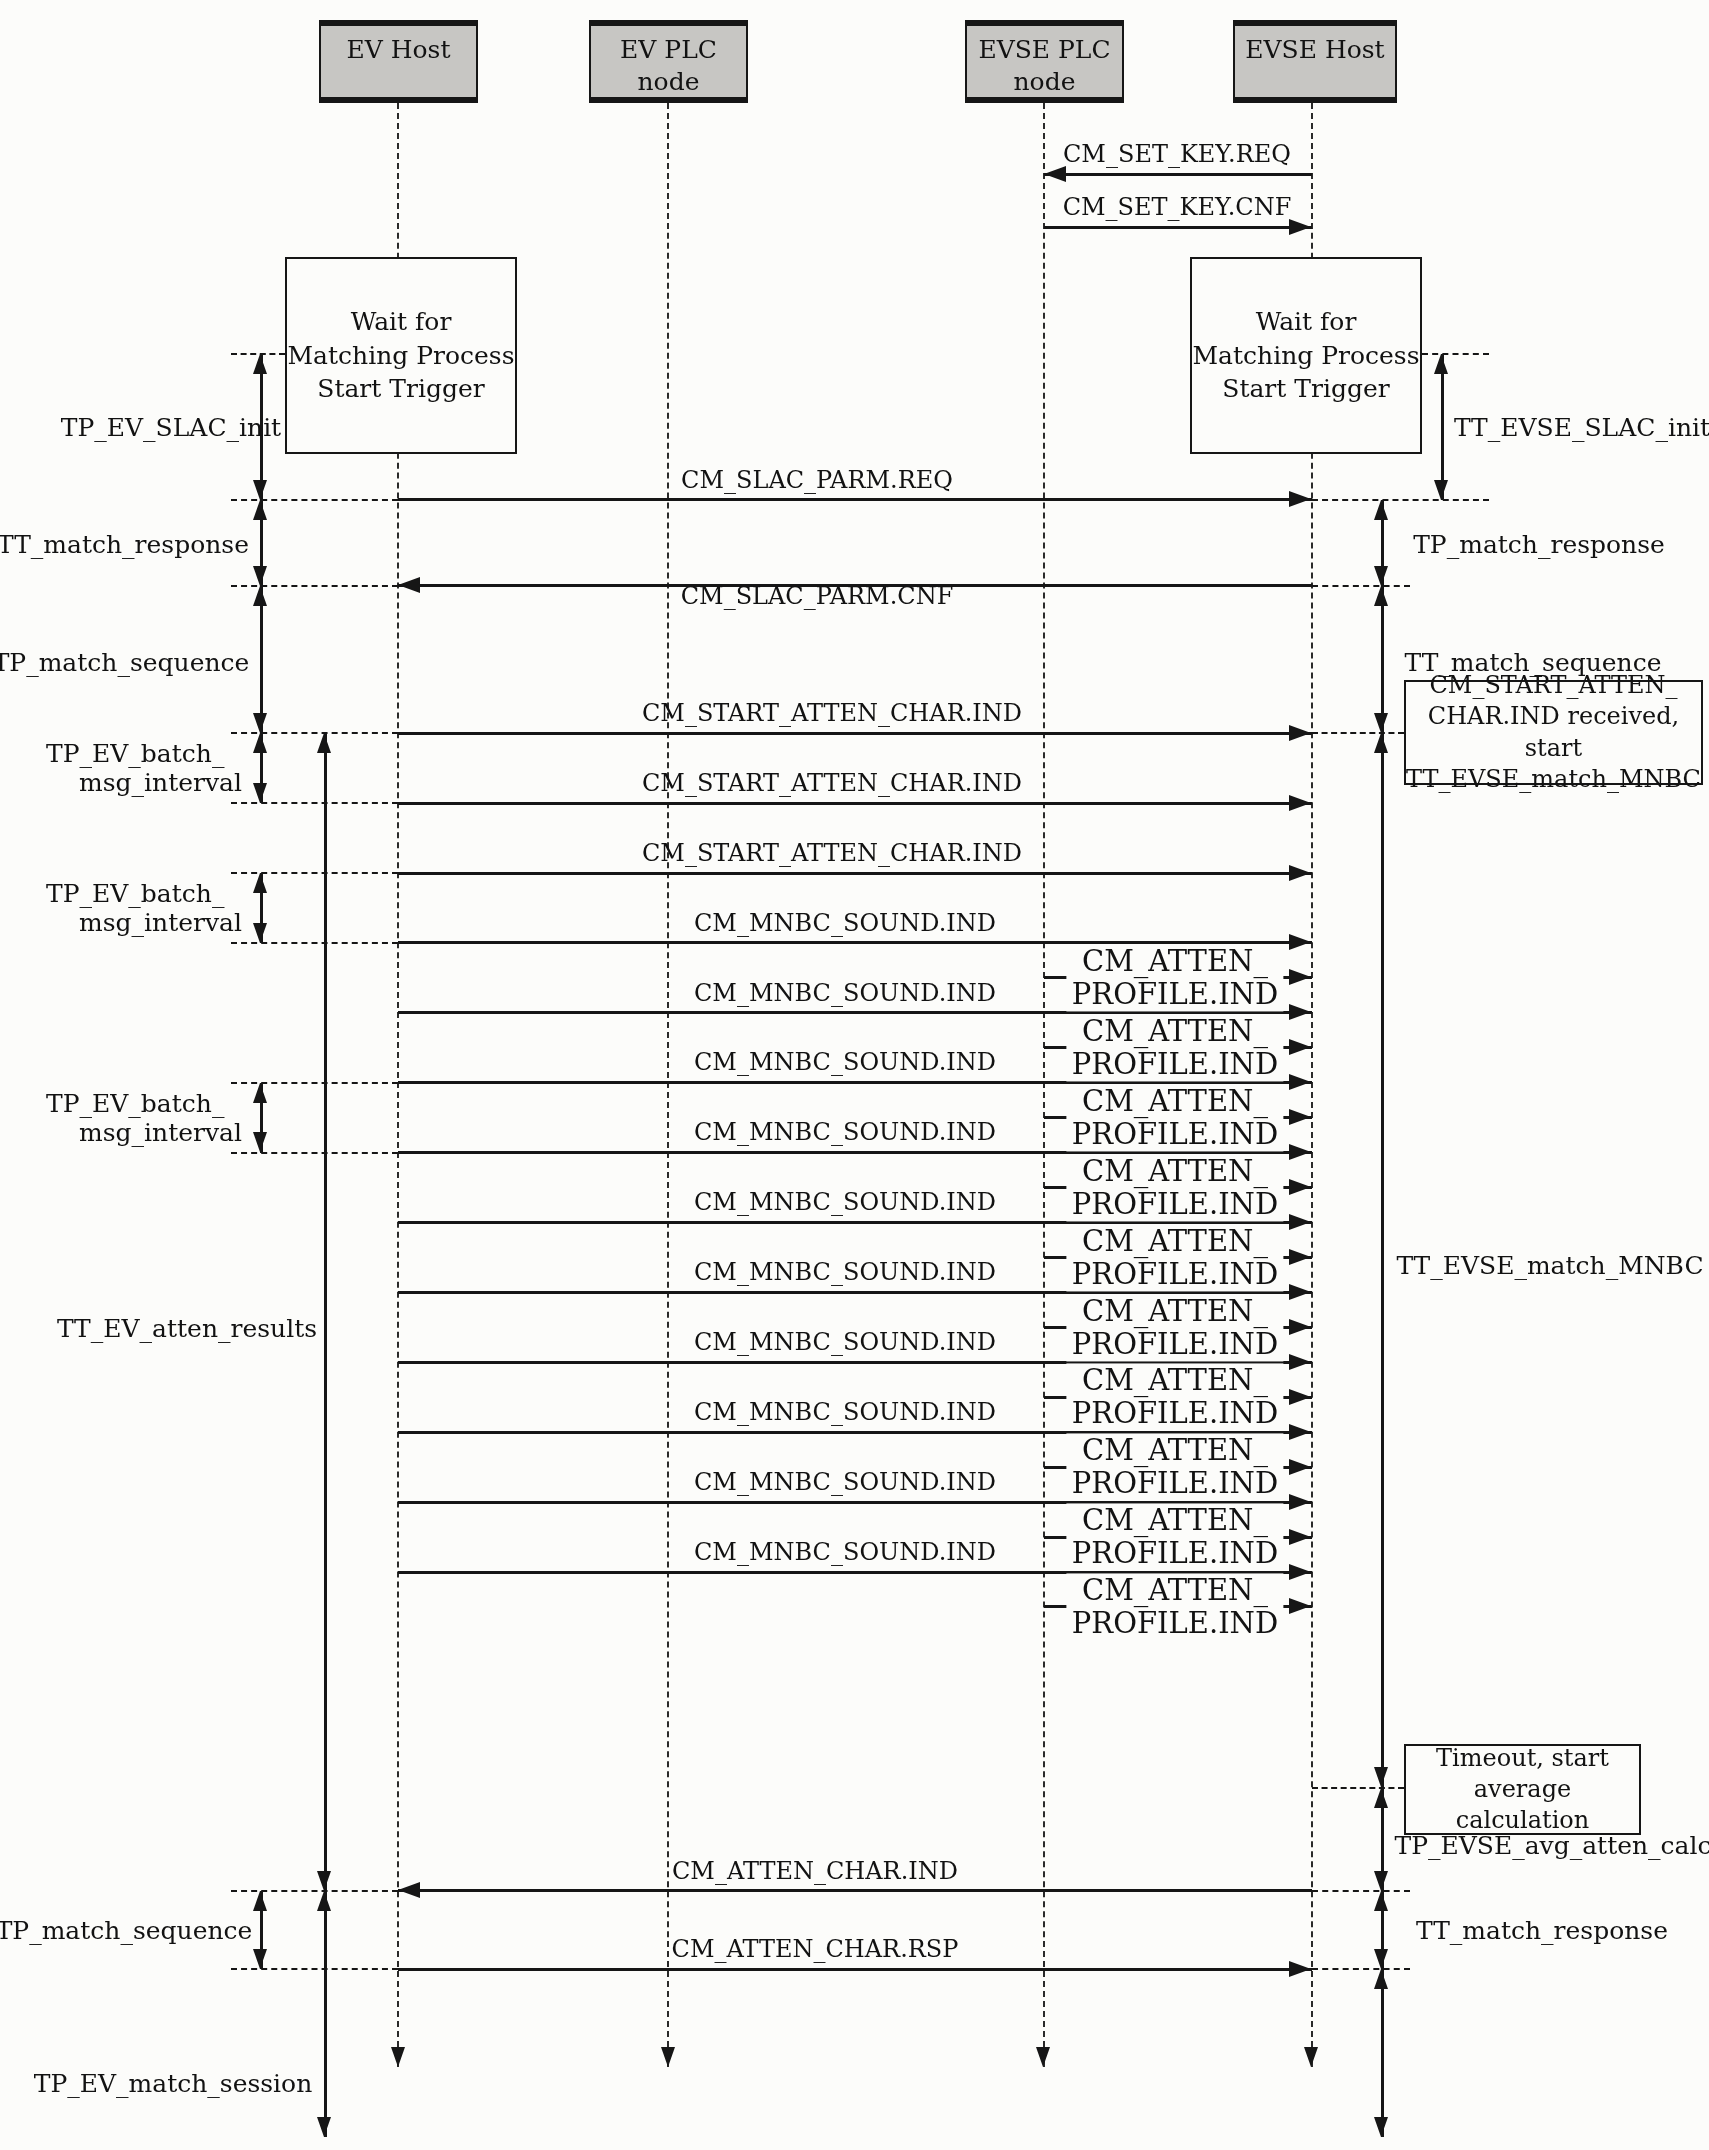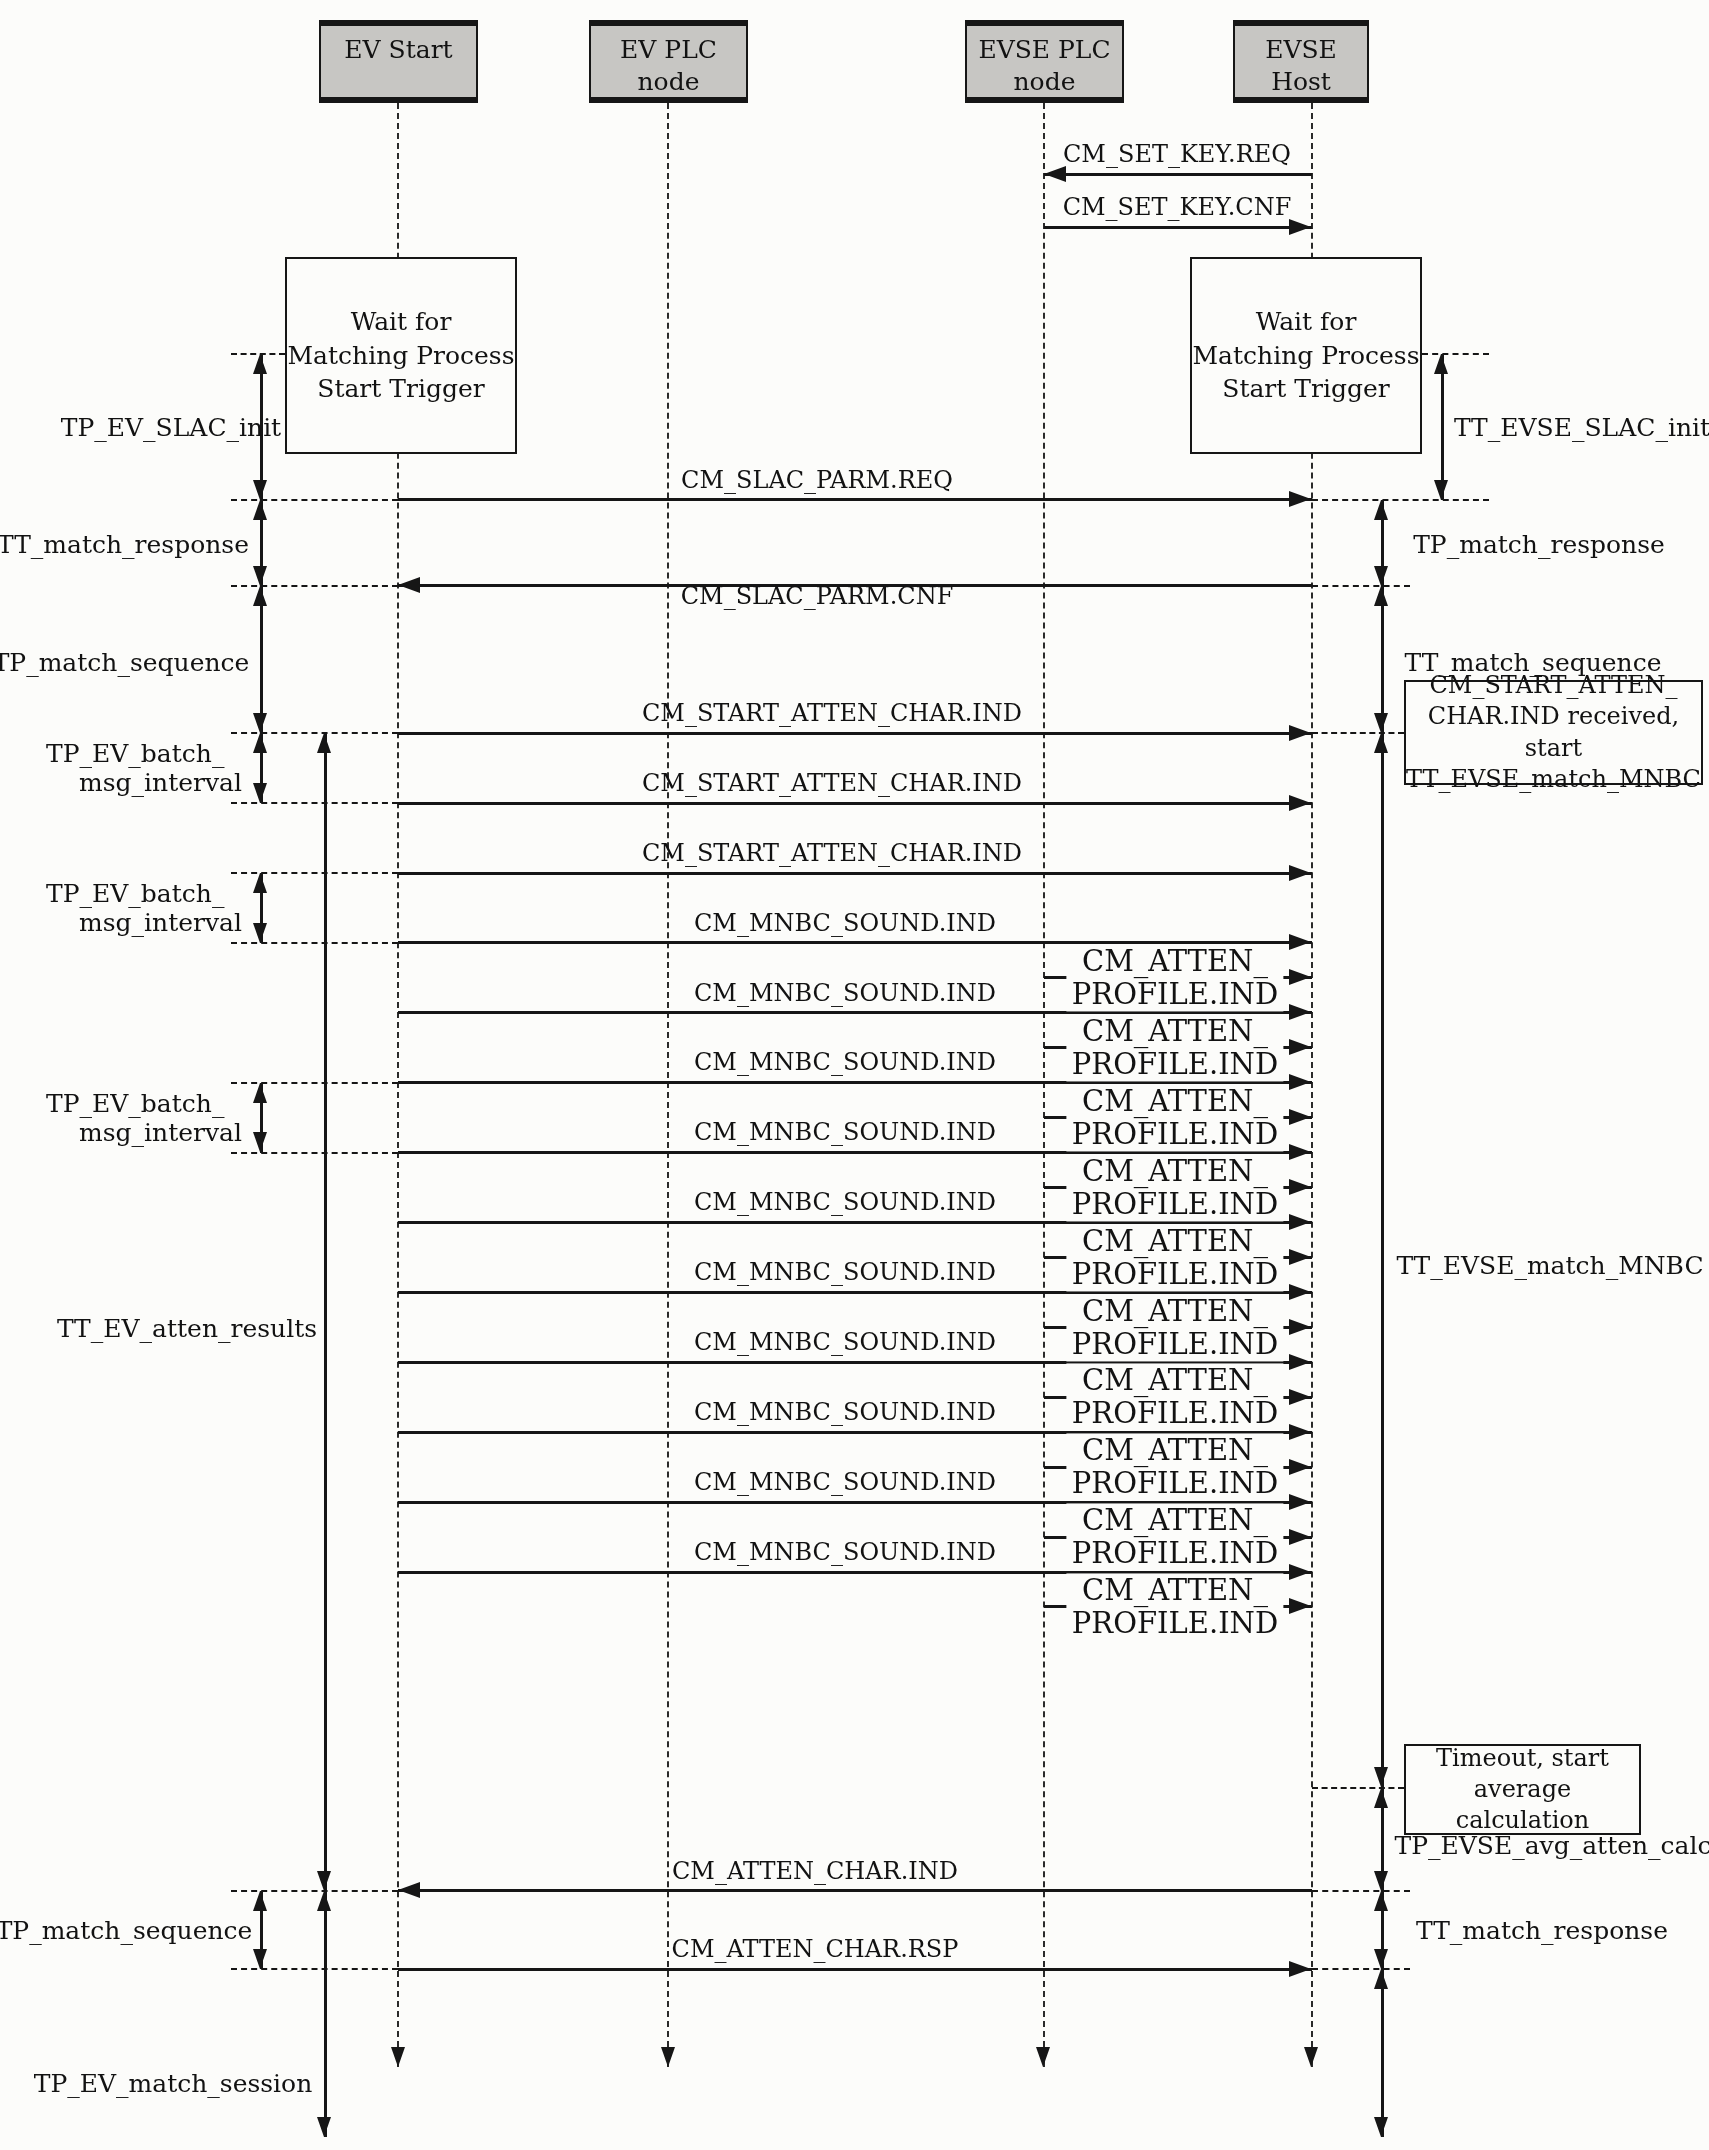--- a/index.html
+++ b/index.html
@@ -237,18 +237,18 @@
     <div class="msglabel" style="left: 815px; top: 1885px;">CM_ATTEN_CHAR.IND</div>
     <div class="dashh" style="left: 231px; top: 1968px; width: 167px;"></div>
     <div class="dashh" style="left: 1312px; top: 1968px; width: 98px;"></div>
     <div class="hline" style="left: 398px; top: 1968px; width: 914px;"></div>
     <div class="ah ah-right" style="left: 1289px; top: 1961px;"></div>
     <div class="msglabel" style="left: 815px; top: 1963px;">CM_ATTEN_CHAR.RSP</div>
     <div class="waitbox" style="left: 285px; top: 257px; width: 232px; height: 197px;">Wait for<br>Matching Process<br>Start Trigger</div>
     <div class="waitbox" style="left: 1190px; top: 257px; width: 232px; height: 197px;">Wait for<br>Matching Process<br>Start Trigger</div>
     <div class="notebox" style="left: 1404px; top: 680px; width: 299px; height: 105px;">CM_START_ATTEN_<br>CHAR.IND received, start<br>TT_EVSE_match_MNBC</div>
     <div class="notebox" style="left: 1404px; top: 1744px; width: 237px; height: 91px;">Timeout, start<br>average calculation</div>
-    <div class="actorbox" style="left: 319px; top: 20.4px; width: 159px; height: 83px; background: rgb(199, 198, 195);">EV Start</div>
+    <div class="actorbox" style="left: 319px; top: 20.4px; width: 159px; height: 83px; background: rgb(199, 198, 195);">EV Host</div>
     <div class="actorbox" style="left: 589px; top: 20.4px; width: 159px; height: 83px; background: rgb(199, 198, 195);">EV PLC<br>node</div>
     <div class="actorbox" style="left: 965px; top: 20.4px; width: 159px; height: 83px; background: rgb(199, 198, 195);">EVSE PLC<br>node</div>
-    <div class="actorbox" style="left: 1233px; top: 20.4px; width: 136px; height: 83px; background: rgb(199, 198, 195);">EVSE Host</div>
+    <div class="actorbox" style="left: 1233px; top: 20.4px; width: 164px; height: 83px; background: rgb(199, 198, 195);">EVSE Host</div>
   </div>
 
 
 </body></html>

